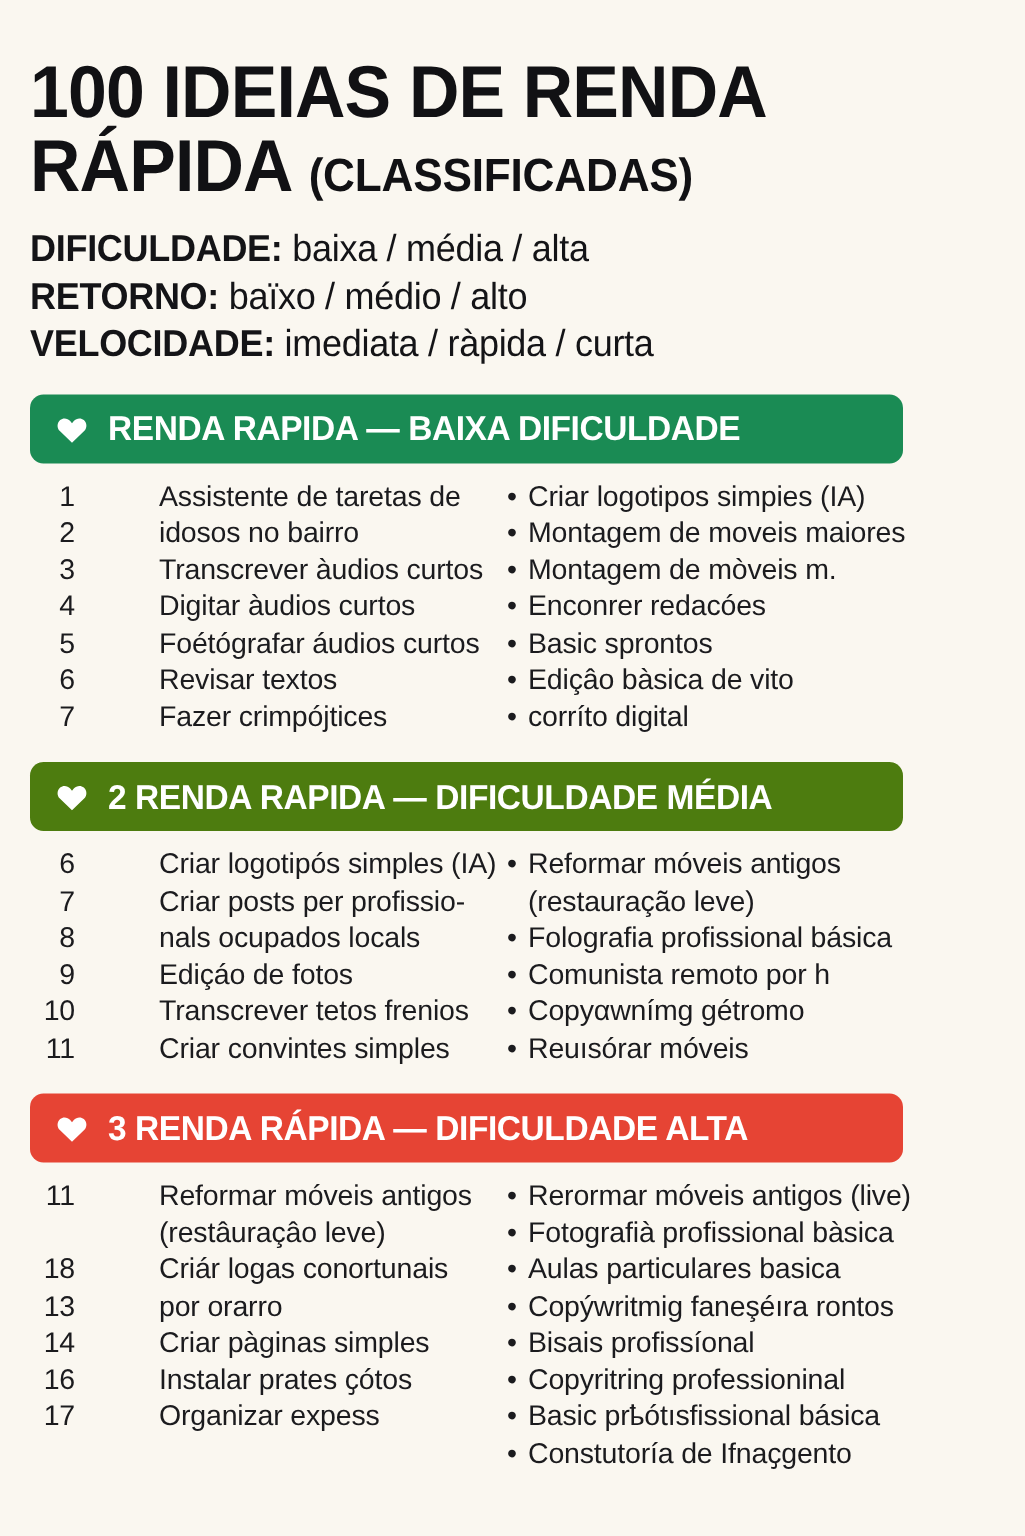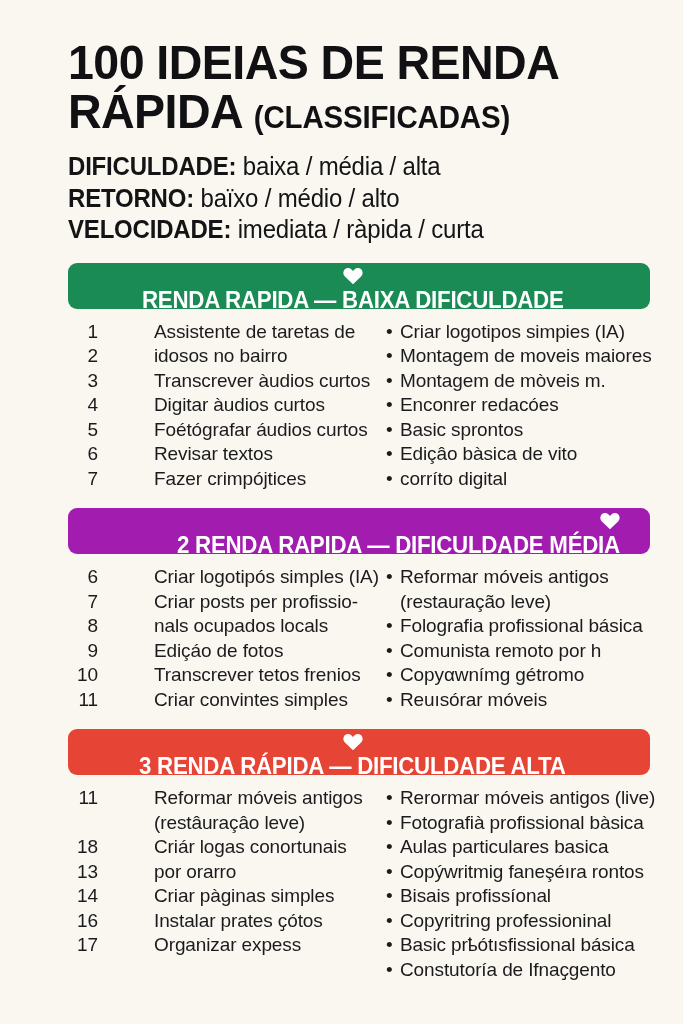--- a/index.html
+++ b/index.html
@@ -15,21 +15,21 @@
     color: #17171a;
     overflow: hidden;
     position: relative;
   }
 
   .page {
     position: relative;
     width: 683px;
     height: 1024px;
     box-sizing: border-box;
-    padding: 0 68px;
+    padding: 0 20px;
   }
 
   
   .header {
     padding-top: 38px;
   }
   .title {
     font-size: 49px;
     line-height: 0.99;
     font-weight: 700;
@@ -74,40 +74,39 @@
     margin-top: 17px;
   }
   .banner {
     height: 46px;
     border-radius: 9px;
     display: flex;
     align-items: center;
     padding: 0 16px;
     box-sizing: border-box;
     width: 582px;
-    flex-direction: column;
   }
   .banner .heart {
     flex: 0 0 auto;
     width: 24px;
     height: 24px;
     margin-right: 12px;
     display: block;
   }
   .banner-label {
     color: #ffffff;
     font-size: 23px;
     font-weight: 700;
     letter-spacing: -0.012em;
     white-space: nowrap;
     transform: scaleX(0.97);
     transform-origin: left center;
   }
   .banner.green  { background: #1a8b54; }
-  .banner.yellow { background: #a21caf; align-items: flex-end; }
+  .banner.yellow { background: #4d7c0f; }
   .banner.red    { background: #e64434; }
 
   
   .cols {
     display: flex;
     padding-top: 11px;
     padding-left: 8px;
   }
   .col-left  { width: 300px; flex: 0 0 300px; }
   .col-right { flex: 1 1 auto; padding-left: 10px; }

